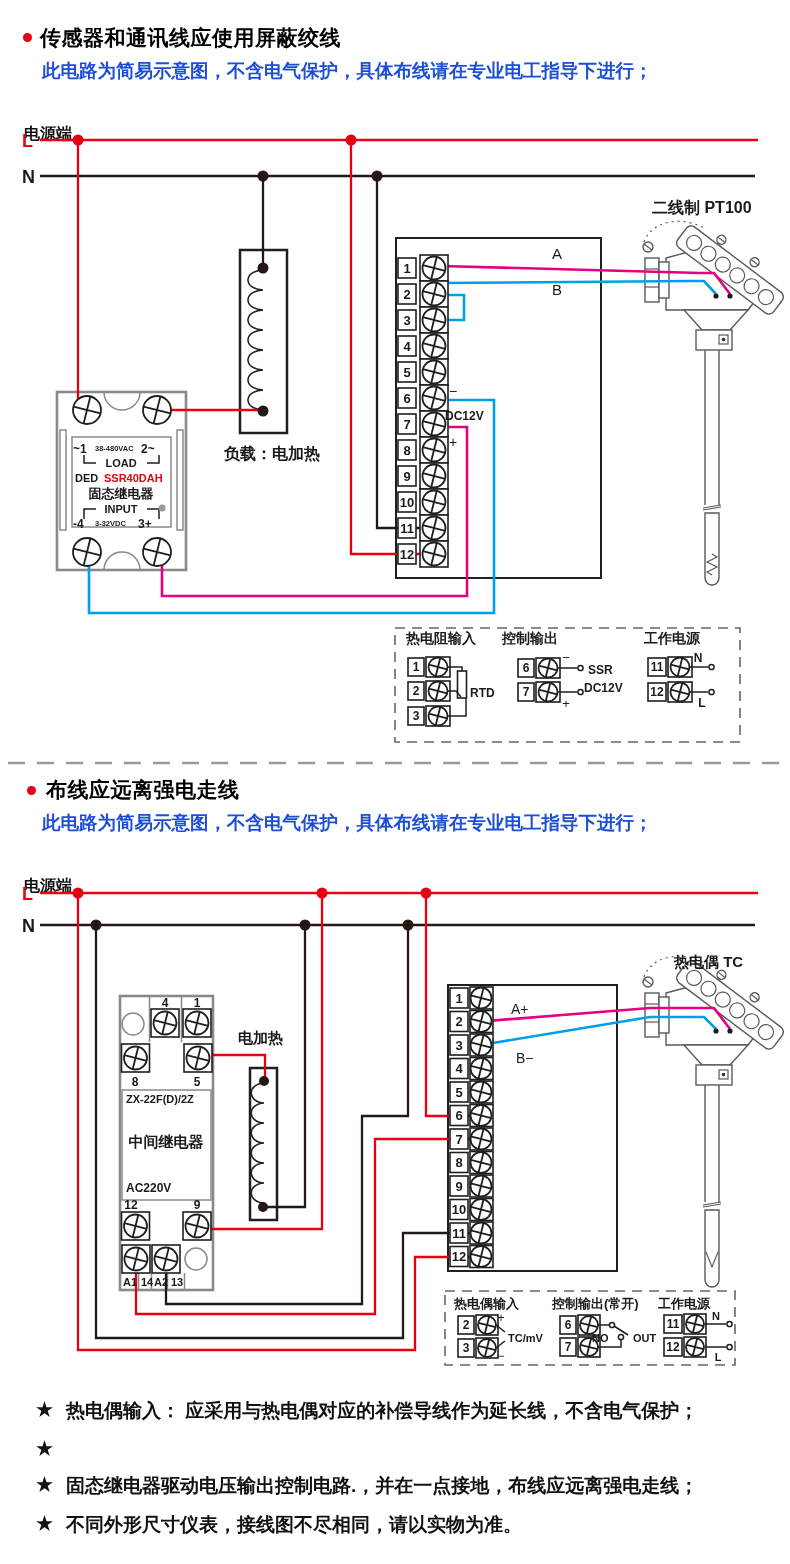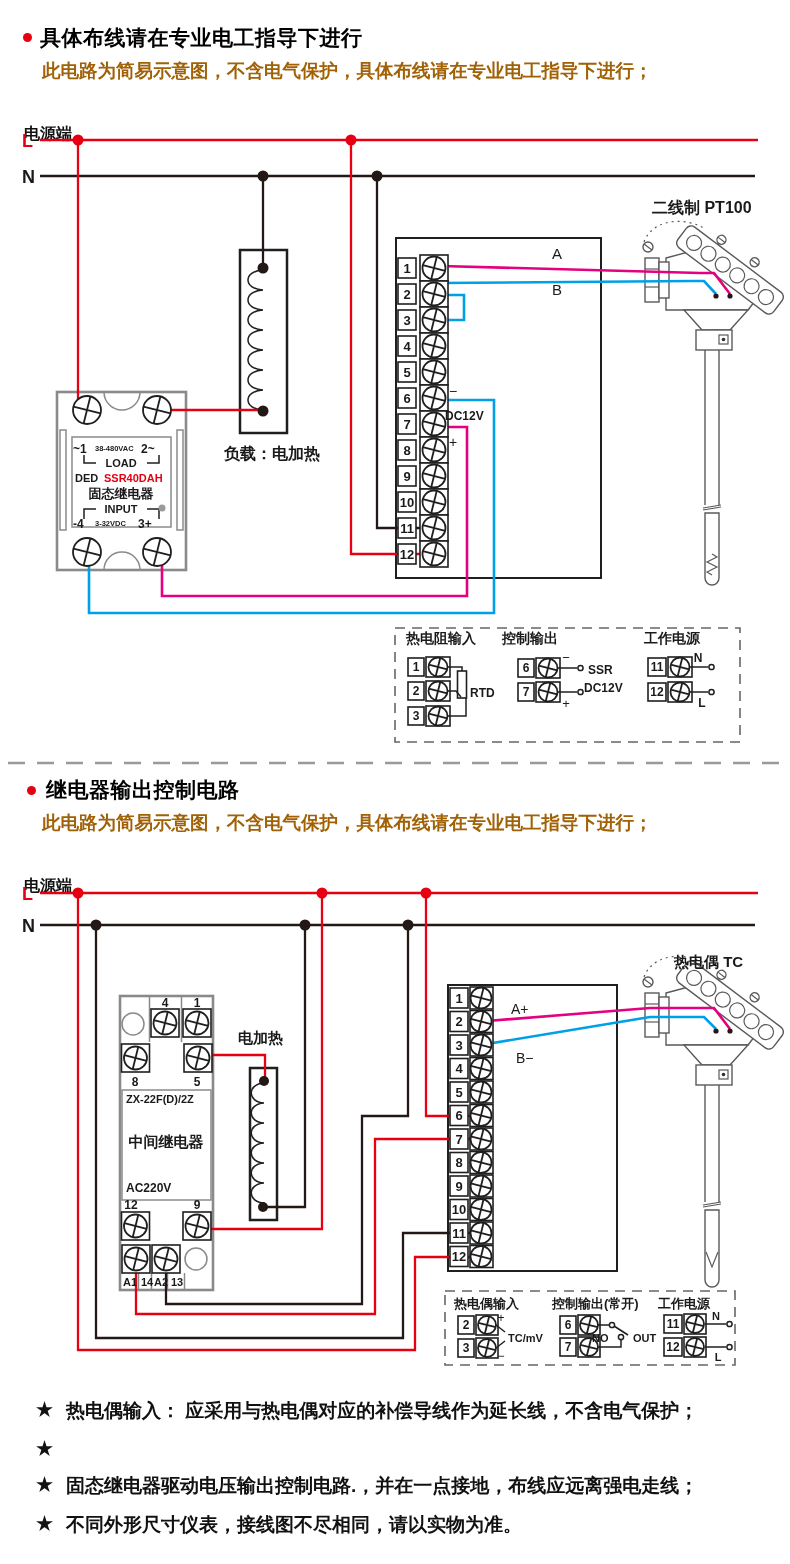--- a/index.html
+++ b/index.html
@@ -2,21 +2,21 @@
 <html style="--red: #e60012; --magenta: #e4007f; --blue: #00a0e9; --black: #231815;"><head>
 <meta charset="utf-8">
 <style>
   :root{ --red:#e60012; --magenta:#e4007f; --blue:#00a0e9; --black:#231815; --gray:#8a8a8a; }
   html,body{margin:0;padding:0;background:#fff;}
   .page{position:relative;width:790px;height:1564px;background:#fff;overflow:hidden;
         font-family:"Liberation Sans",sans-serif;}
   .abs{position:absolute;}
   .bullet{width:9px;height:9px;border-radius:50%;background:var(--red);}
   .title{font-size:21px;font-weight:700;color:#000;letter-spacing:0.5px;}
-  .sub{font-size:18.5px;font-weight:600;color:#a16207;}
+  .sub{font-size:18.5px;font-weight:600;color:#1d4ed8;}
   .ph{font-size:16px;font-weight:600;color:#111;margin-top:24px;}
   .notes{display:flex;flex-direction:column;gap:13px;}
   .note-line{display:flex;align-items:flex-start;font-size:19px;font-weight:600;color:#111;}
   .star{margin-right:13px;}
   svg{position:absolute;left:0;top:0;}
   svg text{font-family:"Liberation Sans",sans-serif;fill:#1a1a1a;}
   .b{font-weight:700}.m{text-anchor:middle}
   .f7{font-size:7.5px}.f11{font-size:11px}.f12{font-size:12px}.f13{font-size:13px}
   .f14{font-size:14px}.f15{font-size:15px}.f16{font-size:16px}.f18{font-size:18px}
   .red-t{fill:var(--red)}
@@ -40,26 +40,26 @@
   .sens{fill:#fff;stroke:#5a5a5a;stroke-width:1.4}
   .sensl{stroke:#5a5a5a;stroke-width:1.2;fill:none}
   .led{fill:#9a9a9a}
 </style>
 </head>
 <body>
 
 <div class="page">
 
   <div class="abs bullet" style="left:23px;top:33px"></div>
-  <div class="abs title" style="left:40px;top:24px">具体布线请在专业电工指导下进行</div>
+  <div class="abs title" style="left:40px;top:24px">传感器和通讯线应使用屏蔽绞线</div>
   <div class="abs sub" style="left:42px;top:58px">此电路为简易示意图，不含电气保护，具体布线请在专业电工指导下进行；</div>
   <div class="abs ph" style="left:24px;top:100px">电源端</div>
 
   <div class="abs bullet" style="left:27px;top:786px"></div>
-  <div class="abs title" style="left:46px;top:776px">继电器输出控制电路</div>
+  <div class="abs title" style="left:46px;top:776px">布线应远离强电走线</div>
   <div class="abs sub" style="left:42px;top:810px">此电路为简易示意图，不含电气保护，具体布线请在专业电工指导下进行；</div>
   <div class="abs ph" style="left:24px;top:852px">电源端</div>
 
   <div class="abs notes" style="left:36px;top:1398px;width:730px">
     <div class="note-line">
         <span class="star">★</span>
         <span>热电偶输入： 应采用与热电偶对应的补偿导线作为延长线，不含电气保护；</span>
       </div>
     <div class="note-line">
         <span class="star">★</span>

